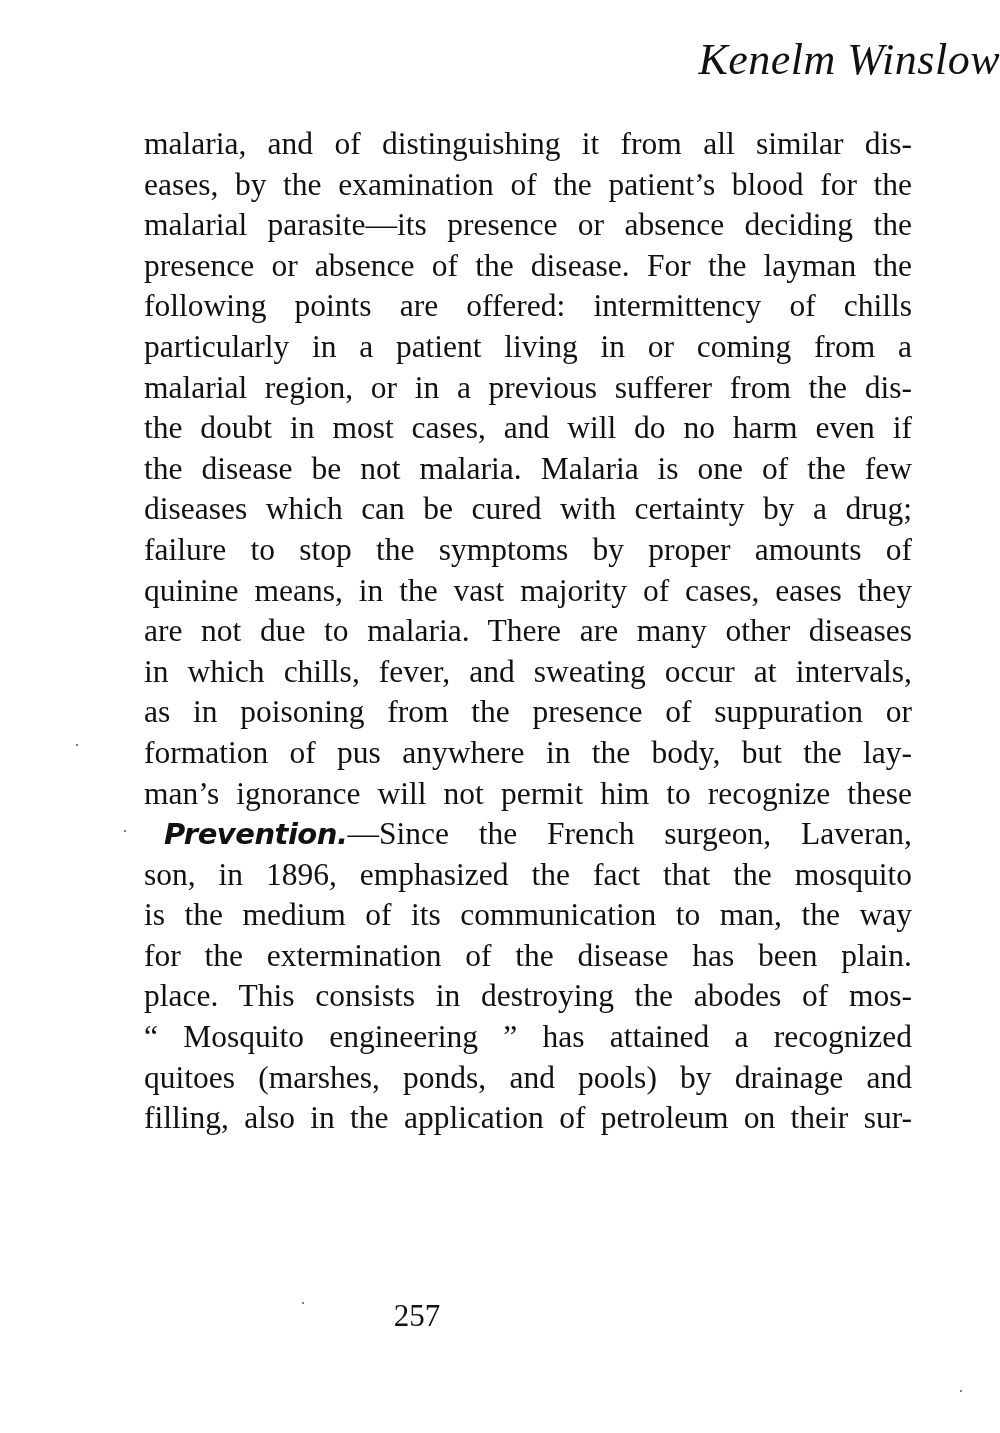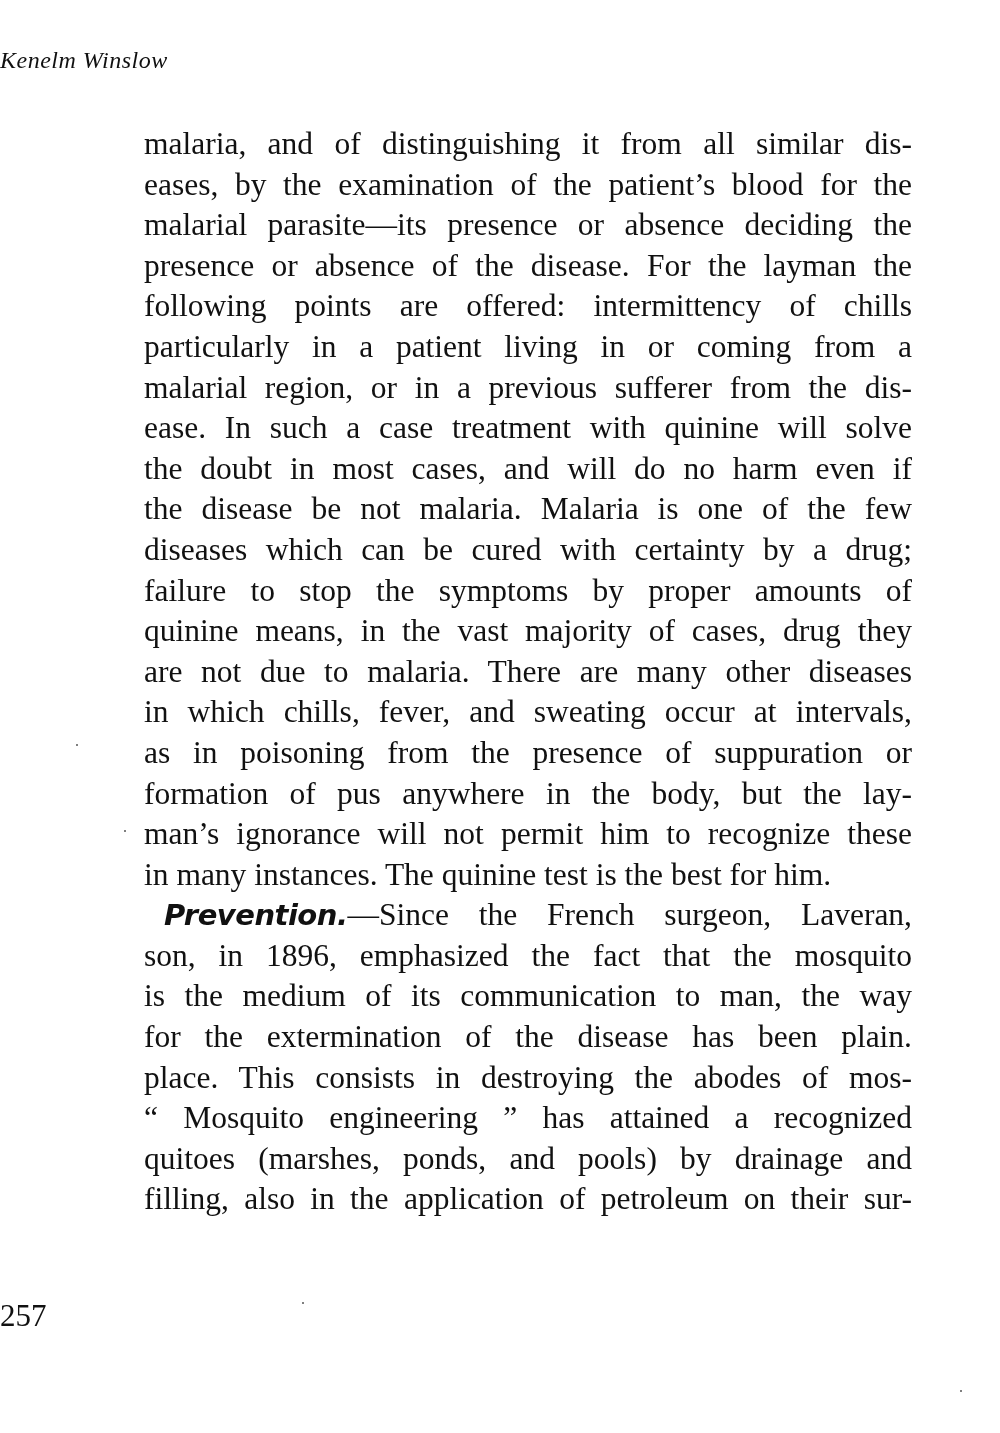--- a/index.html
+++ b/index.html
@@ -20,23 +20,23 @@
       left: 0; top: 0;
       width: 1000px;
       height: 1433px;
       background: #ffffff;
     }
     .running-head {
       position: absolute;
       top: 40px;
       left: 0;
       width: 1000px;
-      text-align: left;
+      text-align: right;
       font-style: italic;
-      font-size: 24px;
+      font-size: 44px;
       letter-spacing: 0.5px;
       line-height: 40px;
     }
     .body-text {
       position: absolute;
       left: 144px;
       top: 124px;
       width: 768px;
     }
     .line {
@@ -60,21 +60,21 @@
       font-weight: bold;
       font-size: 29px;
       letter-spacing: -0.5px;
       font-style: italic;
     }
     .folio {
       position: absolute;
       top: 1298px;
       left: 0;
       width: 834px;
-      text-align: left;
+      text-align: center;
       font-size: 31px;
       line-height: 36px;
     }
     .speck {
       position: absolute;
       width: 2px;
       height: 2px;
       background: #555;
       border-radius: 1px;
     }
@@ -89,32 +89,30 @@
   <div class="body-text">
 
     <div>
       <span class="line">malaria, and of distinguishing it from all similar dis-</span>
       <span class="line">eases, by the examination of the patient’s blood for the</span>
       <span class="line">malarial parasite—its presence or absence deciding the</span>
       <span class="line">presence or absence of the disease.  For the layman the</span>
       <span class="line">following points are offered: intermittency of chills</span>
       <span class="line">particularly in a patient living in or coming from a</span>
       <span class="line">malarial region, or in a previous sufferer from the dis-</span>
-      <span class="line">ease.  In such a case treatment with quinine will solve</span>
       <span class="line">the doubt in most cases, and will do no harm even if</span>
       <span class="line">the disease be not malaria.  Malaria is one of the few</span>
       <span class="line">diseases which can be cured with certainty by a drug;</span>
       <span class="line">failure to stop the symptoms by proper amounts of</span>
-      <span class="line">quinine means, in the vast majority of cases, drug they</span>
+      <span class="line">quinine means, in the vast majority of cases, eases they</span>
       <span class="line">are not due to malaria.  There are many other diseases</span>
       <span class="line">in which chills, fever, and sweating occur at intervals,</span>
       <span class="line">as in poisoning from the presence of suppuration or</span>
       <span class="line">formation of pus anywhere in the body, but the lay-</span>
       <span class="line">man’s ignorance will not permit him to recognize these</span>
-      <span class="line last">in many instances.  The quinine test is the best for him.</span>
     </div>
 
     <div>
       <span class="line indent"><span class="run-in">Prevention.</span><span>—Since the French surgeon, Laveran,</span></span>
       <span class="line">son, in 1896, emphasized the fact that the mosquito</span>
       <span class="line">is the medium of its communication to man, the way</span>
       <span class="line">for the extermination of the disease has been plain.</span>
       <span class="line">place.  This consists in destroying the abodes of mos-</span>
       <span class="line">“ Mosquito engineering ” has attained a recognized</span>
       <span class="line">quitoes (marshes, ponds, and pools) by drainage and</span>

